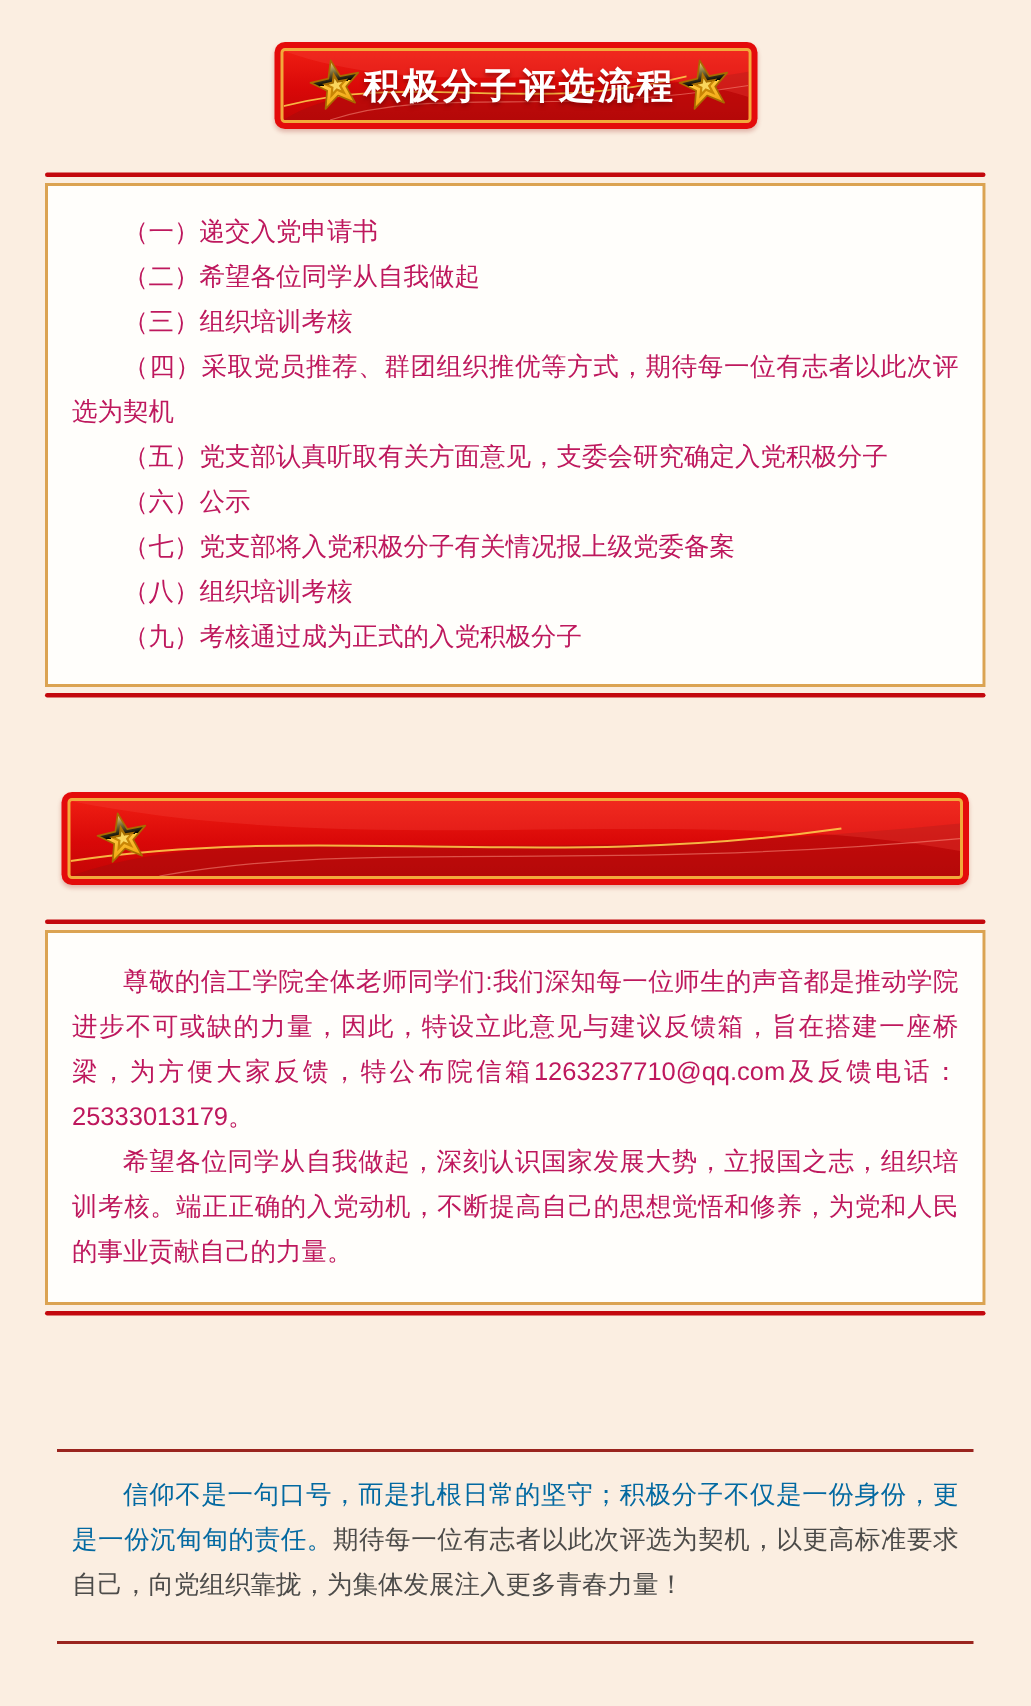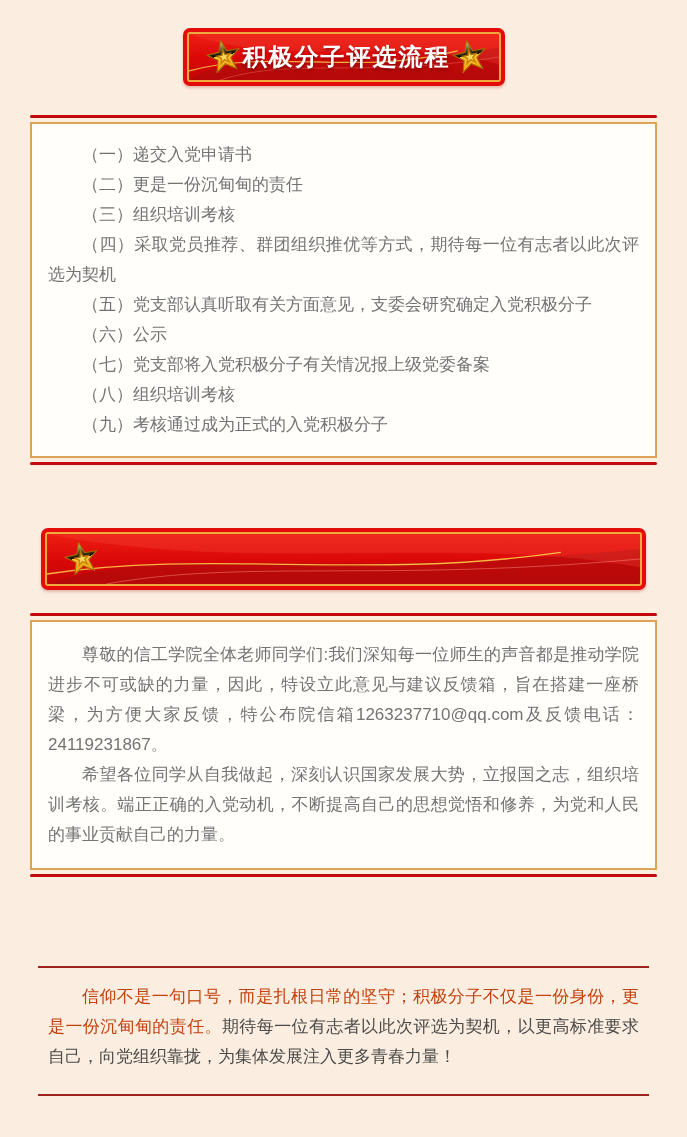--- a/index.html
+++ b/index.html
@@ -61,42 +61,42 @@
     border: 2px solid #dba352;
     background: #fffefb;
     margin: 4px 0;
     padding: 16px 16px;
   }
   .panel-top-line { margin-top: 29px; }
   .panel p {
     margin: 0;
     font-size: 17px;
     line-height: 30px;
-    color: #737373;
+    color: #be185d;
     text-indent: 2em;
     text-align: justify;
   }
   .panel.feedback { padding: 18px 16px; }
 
   
   .closing {
     margin: 89px 38px 0;
     border-top: 2px solid #9a241e;
     border-bottom: 2px solid #9a241e;
     padding: 14px 10px 22px;
   }
   .closing p {
     margin: 0;
     font-size: 17px;
     line-height: 30px;
     text-indent: 2em;
     color: #4c4b49;
     text-align: justify;
   }
-  .closing .highlight { color: #c2410c; }
+  .closing .highlight { color: #0369a1; }
 </style>
 </head>
 <body>
 
 <svg width="0" height="0" style="position:absolute">
   <defs>
     <linearGradient id="starGrad" x1="0" y1="0" x2="0" y2="1">
       <stop offset="0" stop-color="#ffe47a"></stop>
       <stop offset="0.5" stop-color="#ffc changed"></stop>
       <stop offset="0.5" stop-color="#ffc83f"></stop>
@@ -132,21 +132,21 @@
           <use href="#goldStar"></use>
         </svg>
     </span>
   </div>
 </div>
 
 <div class="section">
   <div class="accent-line panel-top-line"></div>
   <div class="panel">
     <p>（一）递交入党申请书</p>
-    <p>（二）更是一份沉甸甸的责任</p>
+    <p>（二）希望各位同学从自我做起</p>
     <p>（三）组织培训考核</p>
     <p>（四）采取党员推荐、群团组织推优等方式，期待每一位有志者以此次评选为契机</p>
     <p>（五）党支部认真听取有关方面意见，支委会研究确定入党积极分子</p>
     <p>（六）公示</p>
     <p>（七）党支部将入党积极分子有关情况报上级党委备案</p>
     <p>（八）组织培训考核</p>
     <p>（九）考核通过成为正式的入党积极分子</p>
   </div>
   <div class="accent-line"></div>
 </div>
@@ -161,21 +161,21 @@
           <use href="#goldStar"></use>
         </svg>
     </span>
 
   </div>
 </div>
 
 <div class="section" style="margin-top:23px">
   <div class="accent-line"></div>
   <div class="panel feedback">
-    <p>尊敬的信工学院全体老师同学们:我们深知每一位师生的声音都是推动学院进步不可或缺的力量，因此，特设立此意见与建议反馈箱，旨在搭建一座桥梁，为方便大家反馈，特公布院信箱1263237710@qq.com及反馈电话：24119231867。</p>
+    <p>尊敬的信工学院全体老师同学们:我们深知每一位师生的声音都是推动学院进步不可或缺的力量，因此，特设立此意见与建议反馈箱，旨在搭建一座桥梁，为方便大家反馈，特公布院信箱1263237710@qq.com及反馈电话：25333013179。</p>
     <p>希望各位同学从自我做起，深刻认识国家发展大势，立报国之志，组织培训考核。端正正确的入党动机，不断提高自己的思想觉悟和修养，为党和人民的事业贡献自己的力量。</p>
   </div>
   <div class="accent-line"></div>
 </div>
 
 <div class="closing">
   <p><span class="highlight">信仰不是一句口号，而是扎根日常的坚守；积极分子不仅是一份身份，更是一份沉甸甸的责任。</span><span>期待每一位有志者以此次评选为契机，以更高标准要求自己，向党组织靠拢，为集体发展注入更多青春力量！</span></p>
 </div>
 
 </body></html>

